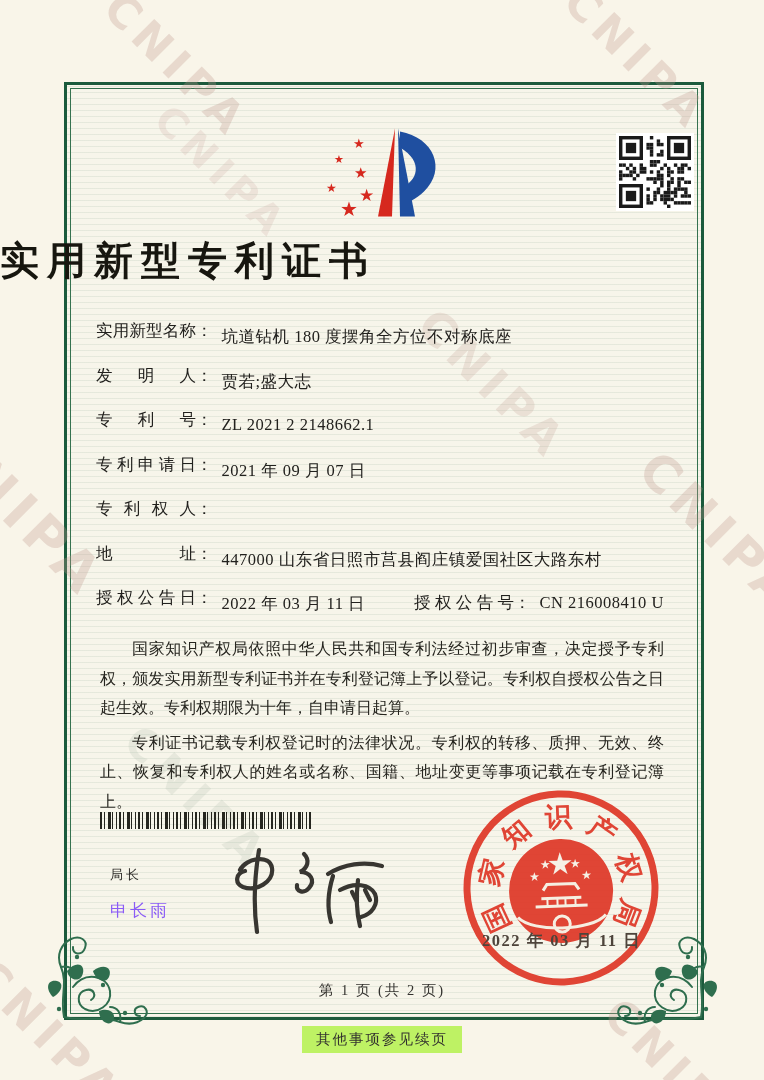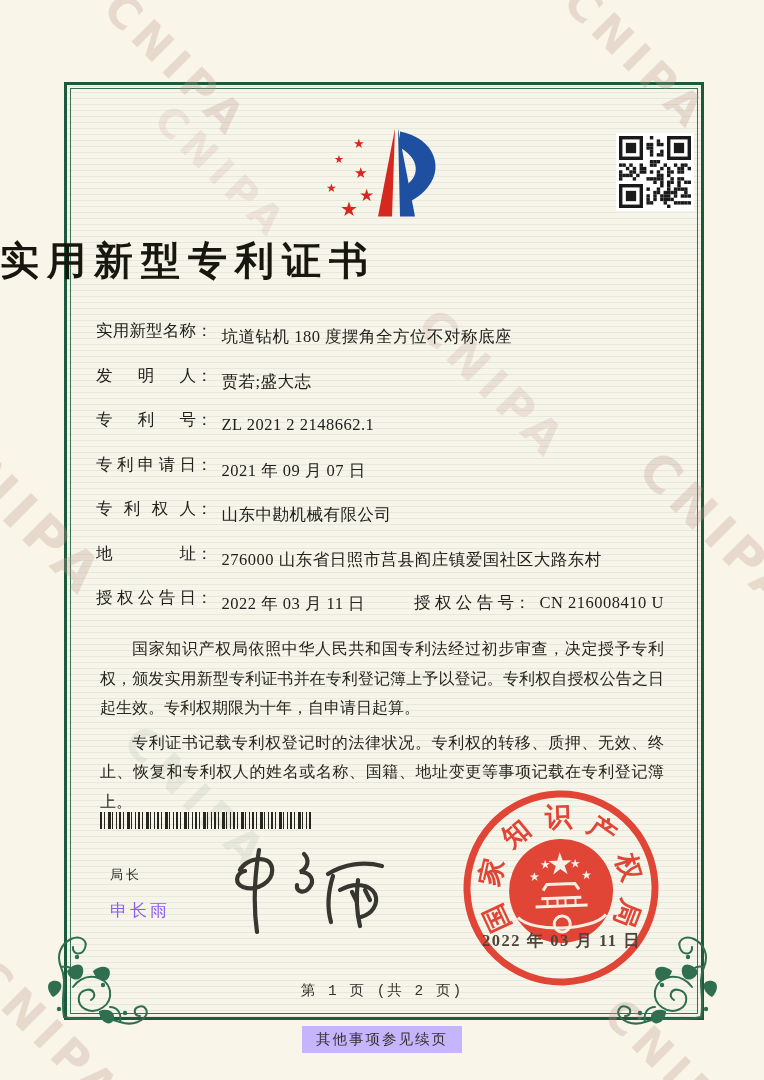--- a/index.html
+++ b/index.html
@@ -75,24 +75,24 @@
   .signature{position:absolute;left:212px;top:840px;width:195px;height:100px;}
 
   
   .seal{position:absolute;left:461px;top:788px;width:200px;height:200px;opacity:.93;transform:rotate(-2deg);}
   .seal-date{
     position:absolute;left:482px;top:930px;z-index:3;
     font-size:16.5px;letter-spacing:1.5px;color:#4e443b;font-weight:bold;
   }
 
   
-  .page-indicator{position:absolute;left:0;top:981px;width:100%;text-align:center;font-size:14.5px;letter-spacing:2px;color:#33322e;font-family:Liberation Mono, monospace;}
+  .page-indicator{position:absolute;left:0;top:981px;width:100%;text-align:center;font-size:14.5px;letter-spacing:2px;color:#33322e;}
   .cont-note{
     position:absolute;left:50%;top:1026px;transform:translateX(-50%);
-    background:#c4b5fd;padding:4px 14px;font-size:14.5px;letter-spacing:2px;color:#33322e;z-index:3;
+    background:#bef264;padding:4px 14px;font-size:14.5px;letter-spacing:2px;color:#33322e;z-index:3;
   }
 
   
   .flourish{position:absolute;width:130px;height:130px;z-index:2;}
   .flourish.bl{left:25px;top:925px;}
   .flourish.br{left:610px;top:925px;transform:scaleX(-1);}
 </style>
 </head>
 <body>
 
@@ -268,26 +268,25 @@
         <span class="fvalue">ZL 2021 2 2148662.1</span>
       </div>
       <div class="frow">
         <span class="flabel">专利申请日</span>
           <span class="colon">：</span>
         <span class="fvalue">2021 年 09 月 07 日</span>
       </div>
       <div class="frow">
         <span class="flabel">专利权人</span>
           <span class="colon">：</span>
-        <span class="fvalue">山东中勘机械有限公司</span>
       </div>
       <div class="frow">
         <span class="flabel">地址</span>
           <span class="colon">：</span>
-        <span class="fvalue">276000 山东省日照市莒县阎庄镇爱国社区大路东村</span>
+        <span class="fvalue">447000 山东省日照市莒县阎庄镇爱国社区大路东村</span>
       </div>
       <div class="frow">
         <span class="flabel">授权公告日</span>
           <span class="colon">：</span>
         <span class="fvalue">2022 年 03 月 11 日</span>
         <span class="grant2">
           <span class="flabel">授权公告号</span>
             <span class="colon">：</span>
           <span class="fvalue">CN 216008410 U</span>
         </span>

